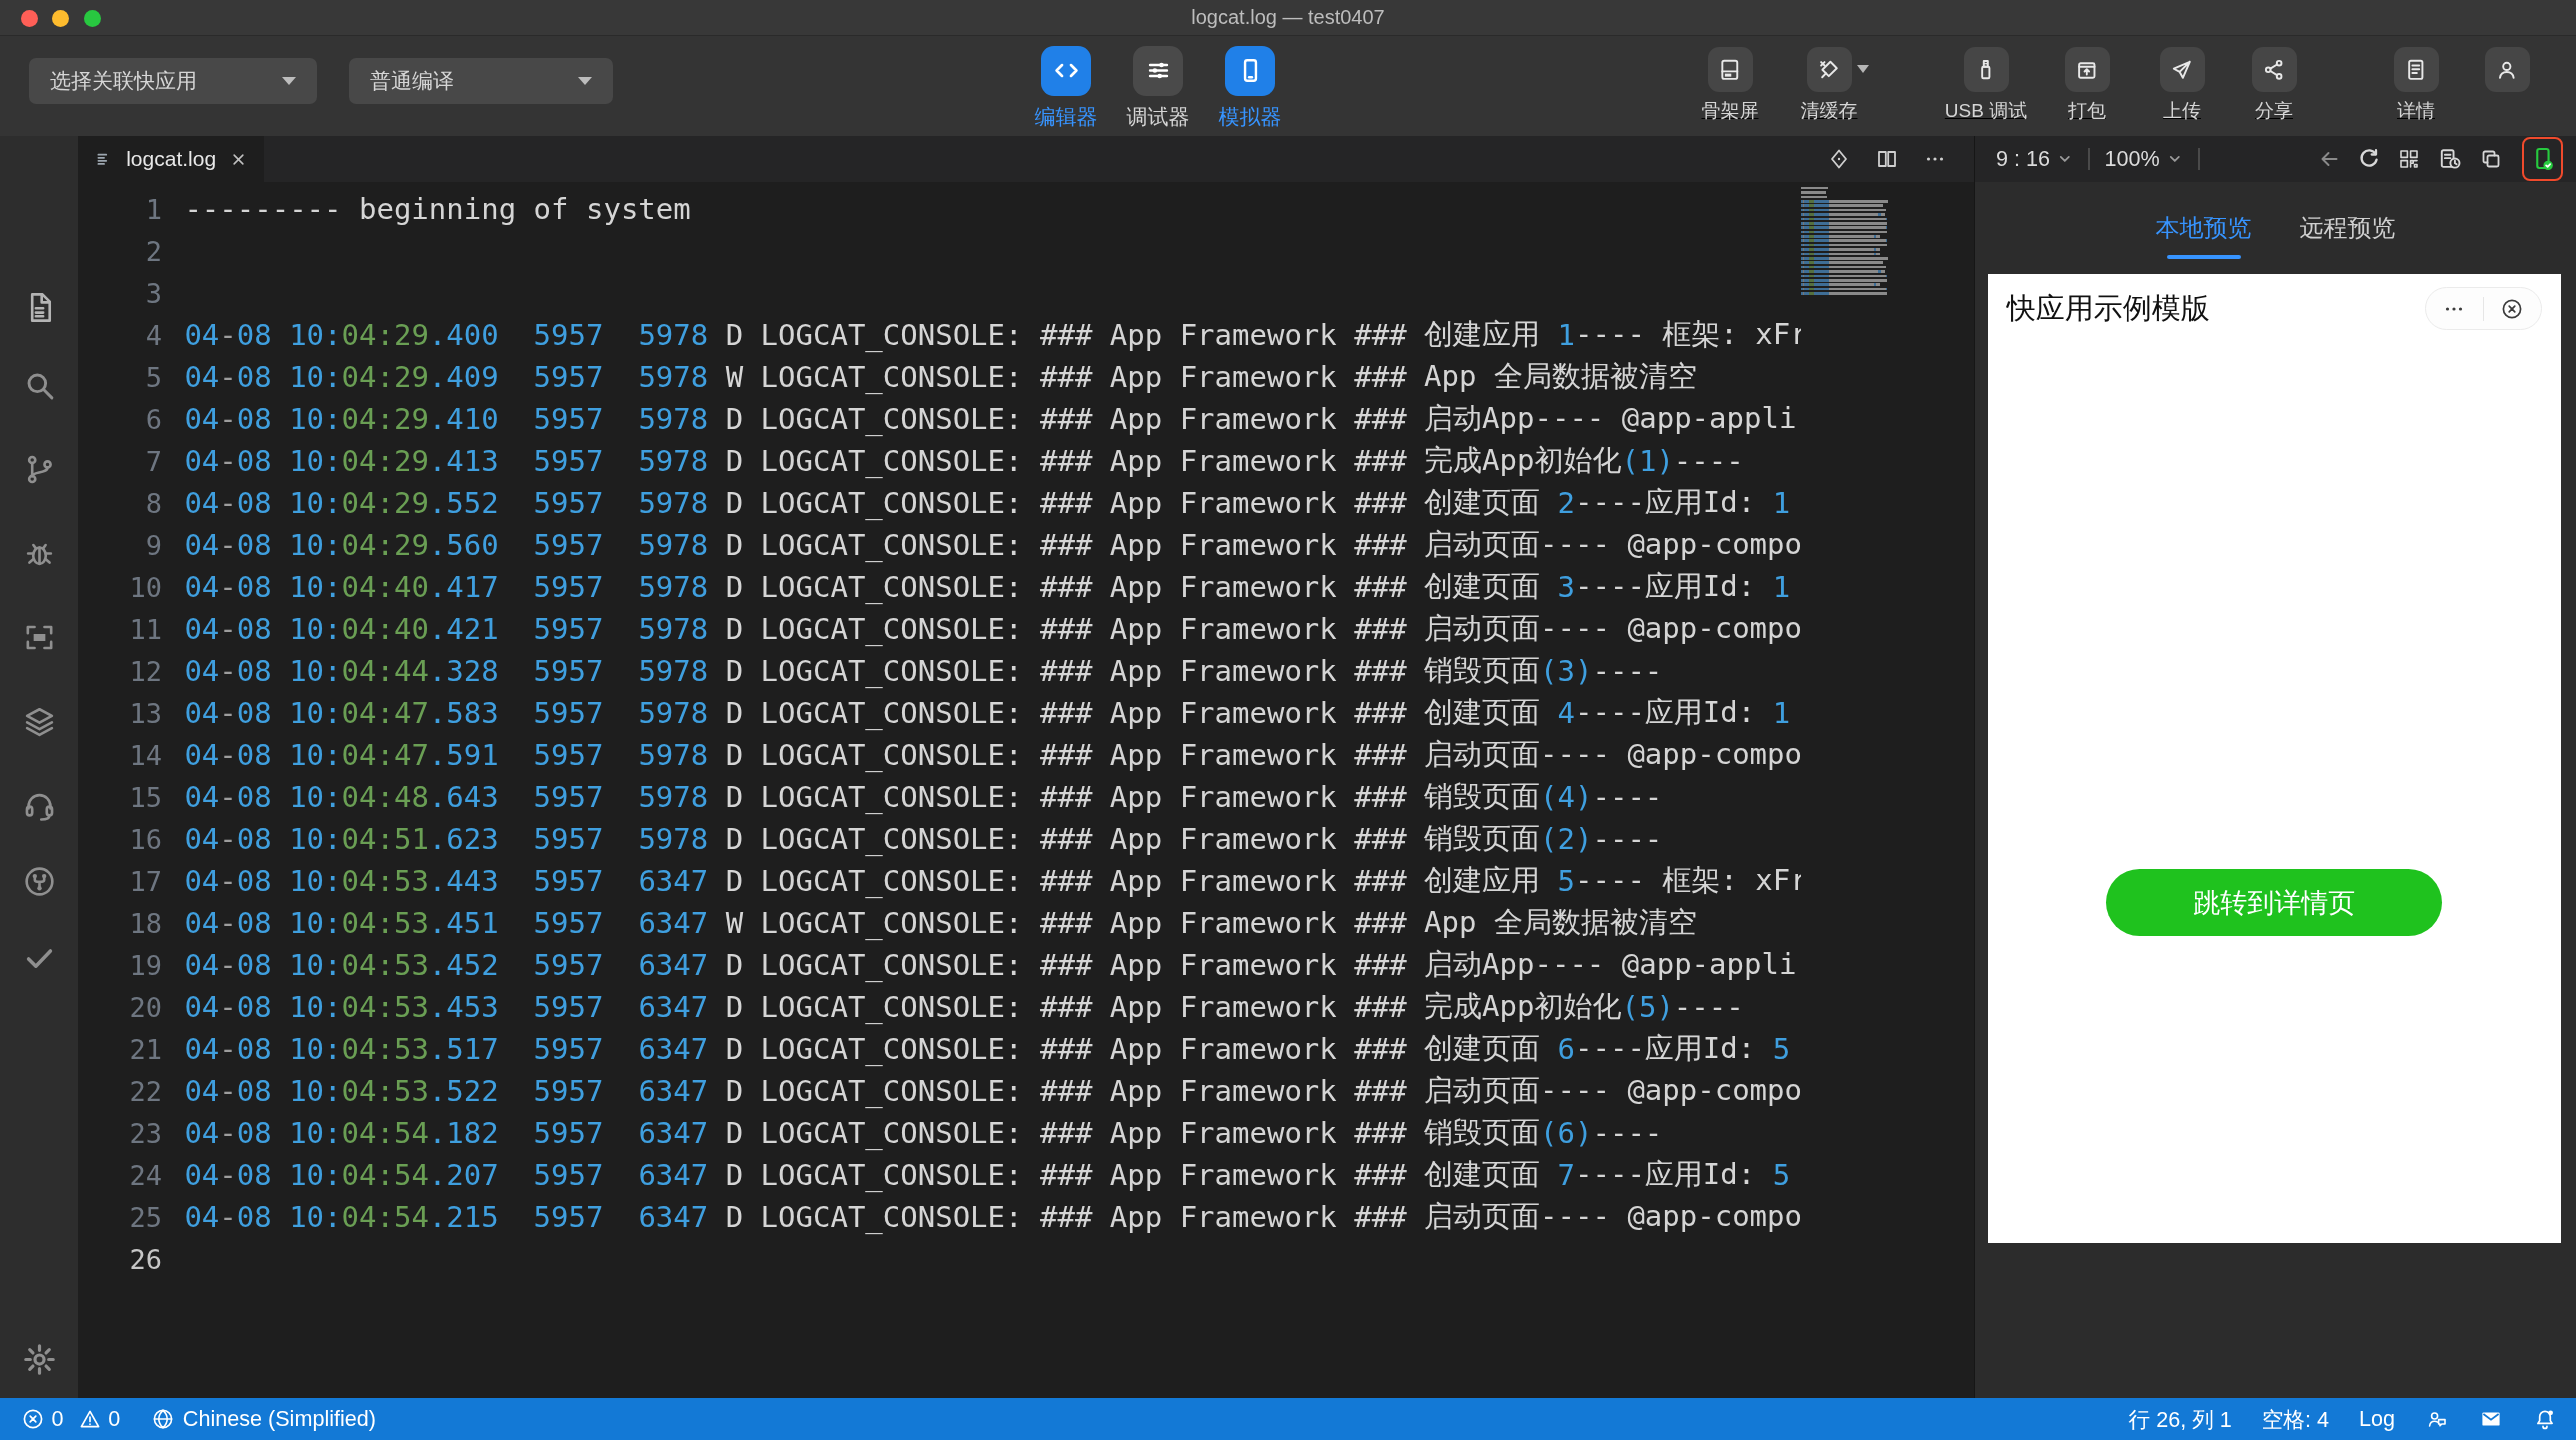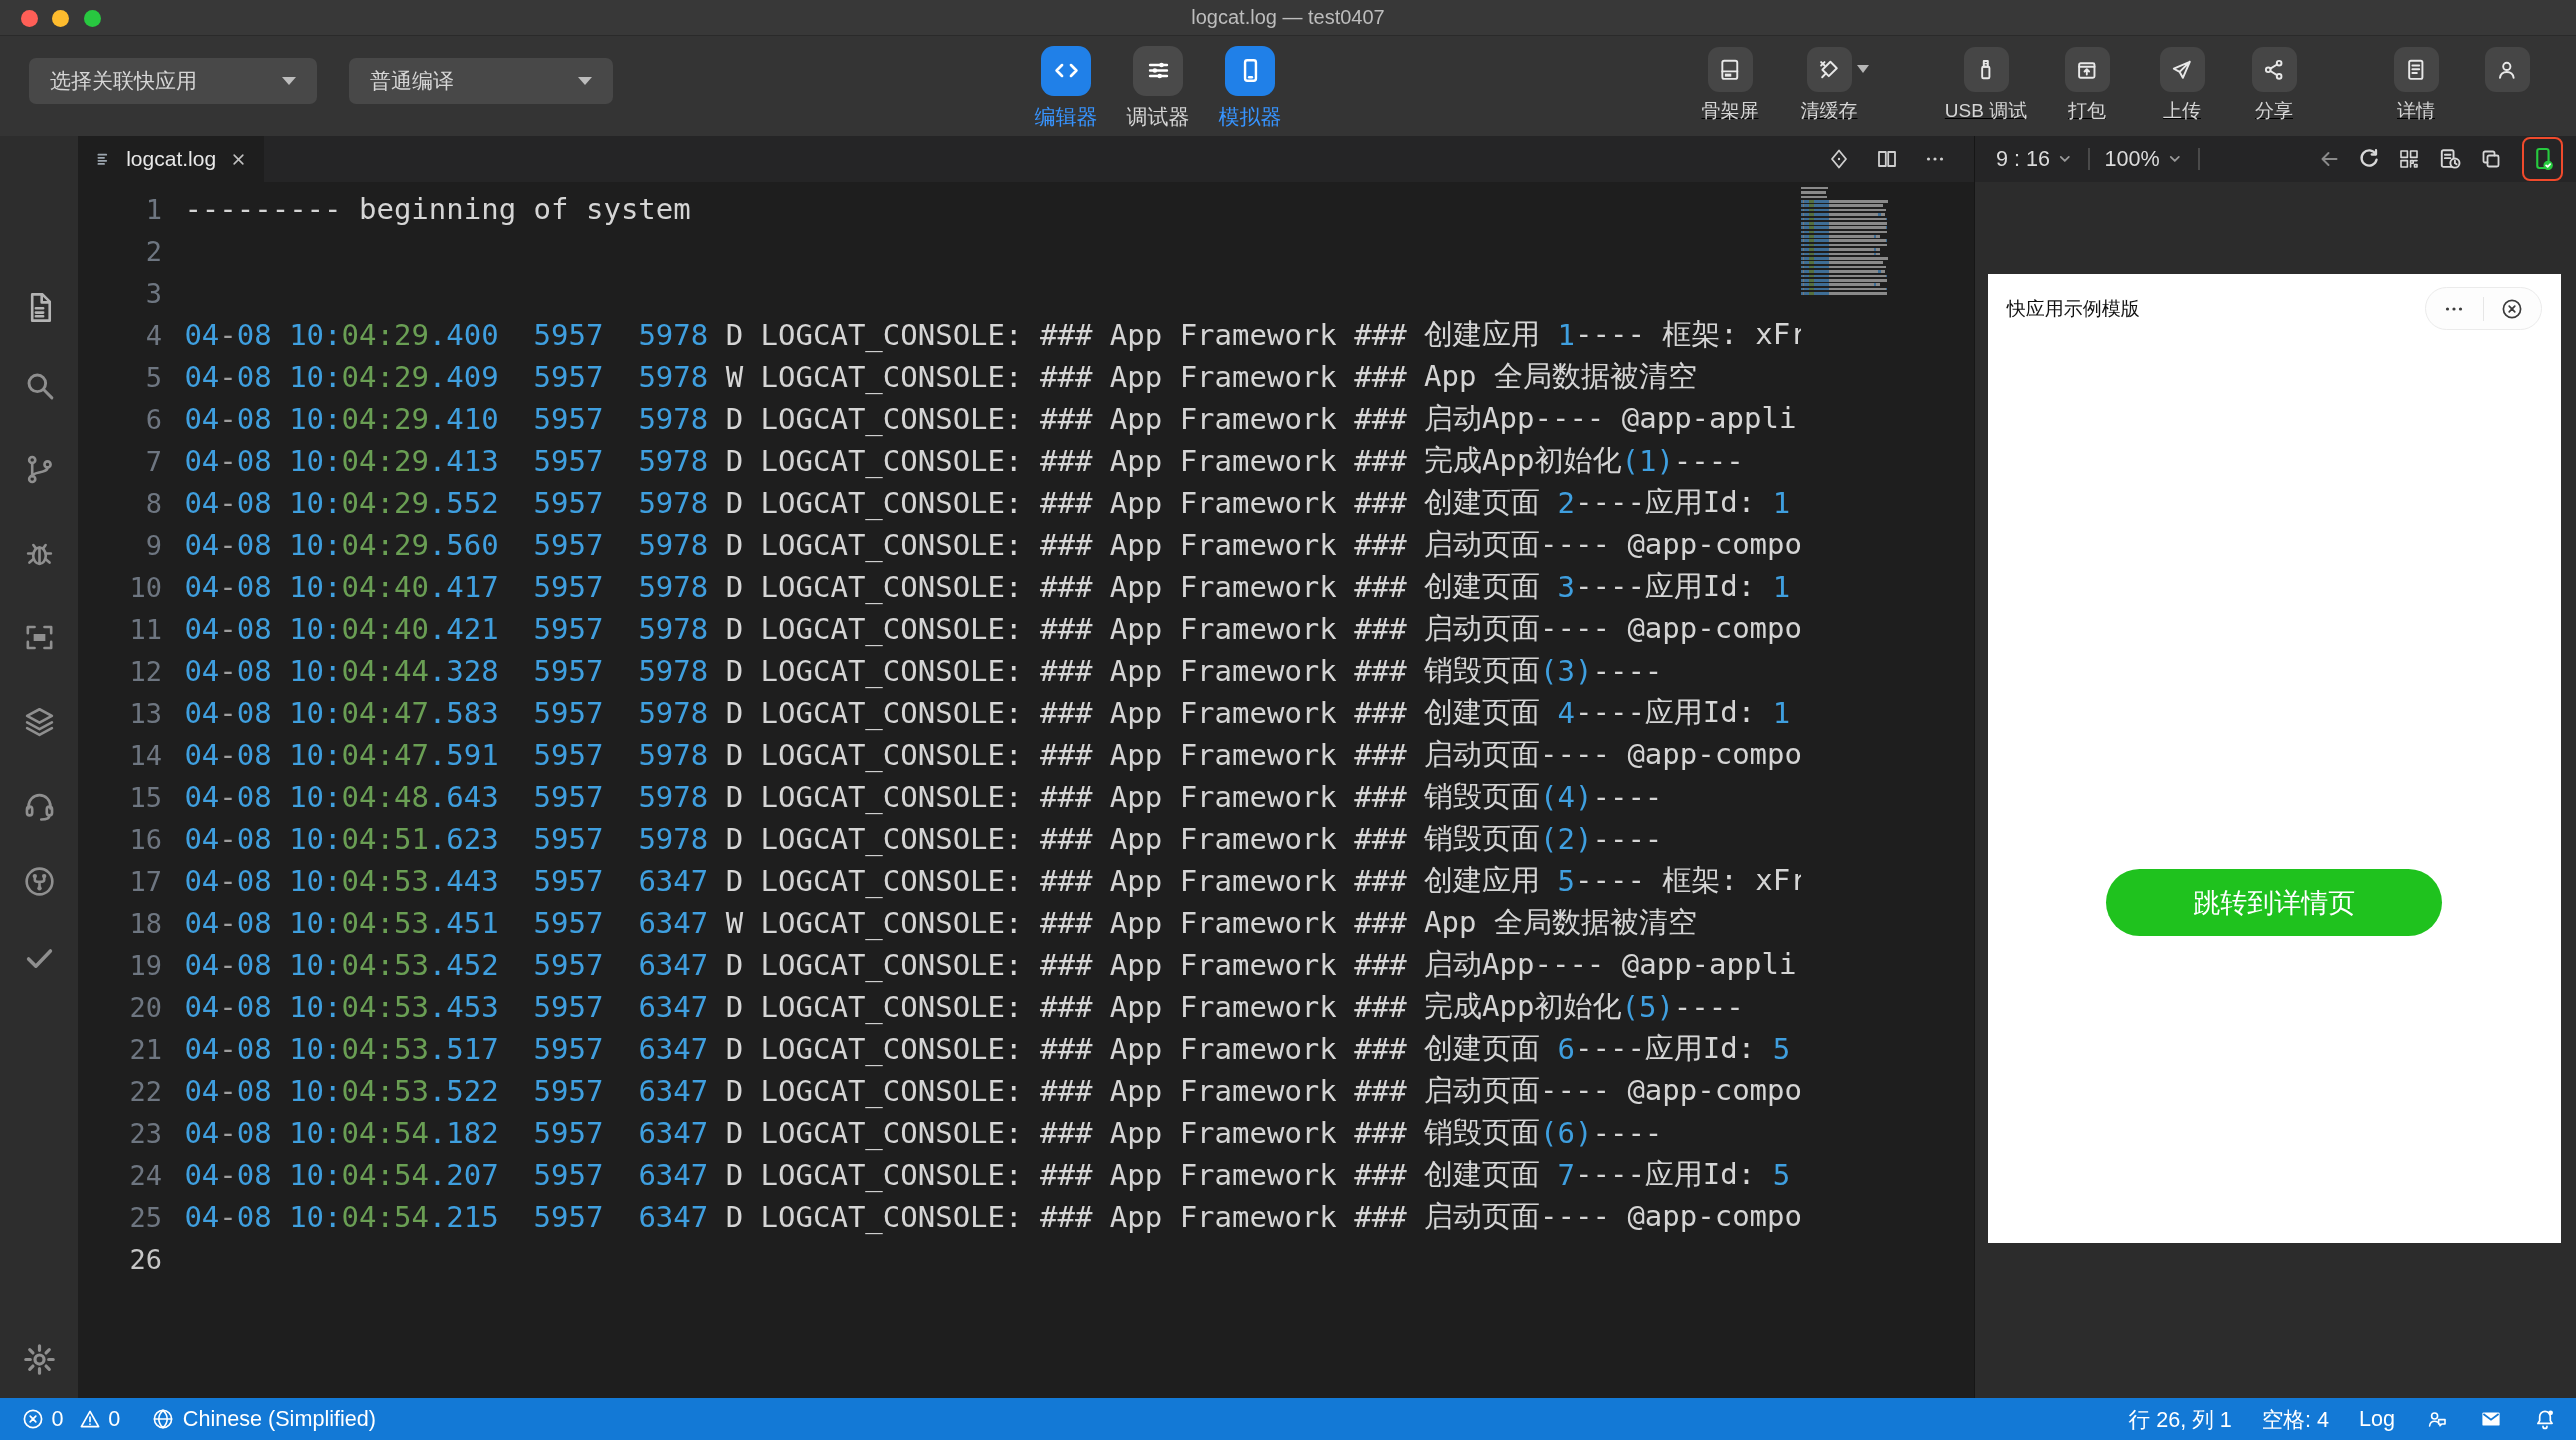--- a/index.html
+++ b/index.html
@@ -79,21 +79,21 @@
   .ph-status{height:61px;display:flex;align-items:center;justify-content:space-between;padding:0 19px;border-bottom:1.6px dotted #e9e9e9;}
   .ph-status-l{display:flex;align-items:flex-end;gap:12.8px;}
   .sig{display:flex;flex-direction:column;align-items:flex-start;line-height:1;}
   .g4{font-size:13.6px;font-weight:700;color:#111;}
   .bars{width:21px;height:19px;}
   .ph-time{font-size:28px;font-weight:600;color:#151515;}
   .ph-status-r{display:flex;align-items:center;gap:14.4px;}
   .wifi{width:32px;height:27px;color:#1d1d1d;}
   .batt{width:38px;height:27px;color:#1d1d1d;}
   .ph-appbar{height:69px;display:flex;align-items:center;justify-content:space-between;padding:0 19px;}
-  .ph-title{font-size:19px;color:#111;}
+  .ph-title{font-size:29px;color:#111;}
   .capsule{width:117px;height:43px;border-radius:22.4px;background:#fdfdfd;border:1.6px solid #ebebeb;display:flex;align-items:center;box-sizing:border-box;}
   .cap-half{flex:1;display:flex;align-items:center;justify-content:center;color:#3c3c3c;}
   .cap-div{width:1.6px;height:24px;background:#e6e6e6;}
   .cap-ic{width:24px;height:24px;}
   .ph-welcome{position:absolute;left:0;right:0;top:494px;text-align:center;font-size:34px;color:#000;}
   .ph-btn{position:absolute;left:50%;transform:translateX(-50%);top:595px;width:336px;height:67px;border-radius:34px;
           background:var(--button-green);color:#fff;font-size:27px;display:flex;align-items:center;justify-content:center;}
 
   .pv-footer{position:absolute;left:0;right:0;bottom:13.6px;height:50px;background:#2a2a25;display:flex;align-items:center;padding:0 17.6px;box-sizing:border-box;}
   .fold{width:29px;height:29px;}
@@ -749,20 +749,30 @@
               <svg viewBox="0 0 24 24" fill="none">
                 <rect x="6.8" y="2.8" width="10.6" height="17.8" rx="2" stroke="#27c93f" stroke-width="2"></rect>
                 <circle cx="17" cy="18.2" r="4.4" fill="#27c93f"></circle>
                 <path d="M15.1 18.2l1.4 1.4 2.4-2.6" stroke="#fff" stroke-width="1.6" stroke-linecap="round" stroke-linejoin="round"></path>
               </svg>
             </span>
         </span>
       </div>
     </div>
 
+    <div class="pv-tabs">
+      <div class="pv-tab active">
+        <span>本地预览</span>
+        <span class="ul"></span>
+      </div>
+      <div class="pv-tab inactive">
+        <span>远程预览</span>
+        <span class="ul"></span>
+      </div>
+    </div>
 
     <div class="phone">
       <div class="ph-appbar">
         <span class="ph-title">快应用示例模版</span>
         <span class="capsule">
           <span class="cap-half">
               <span class="i cap-ic">
                 <svg viewBox="0 0 24 24" fill="none" stroke="currentColor" stroke-width="1.8" stroke-linecap="round" stroke-linejoin="round">
                   <circle cx="5.5" cy="12" r="1.6" fill="currentColor" stroke="none"></circle>
                   <circle cx="12" cy="12" r="1.6" fill="currentColor" stroke="none"></circle>

